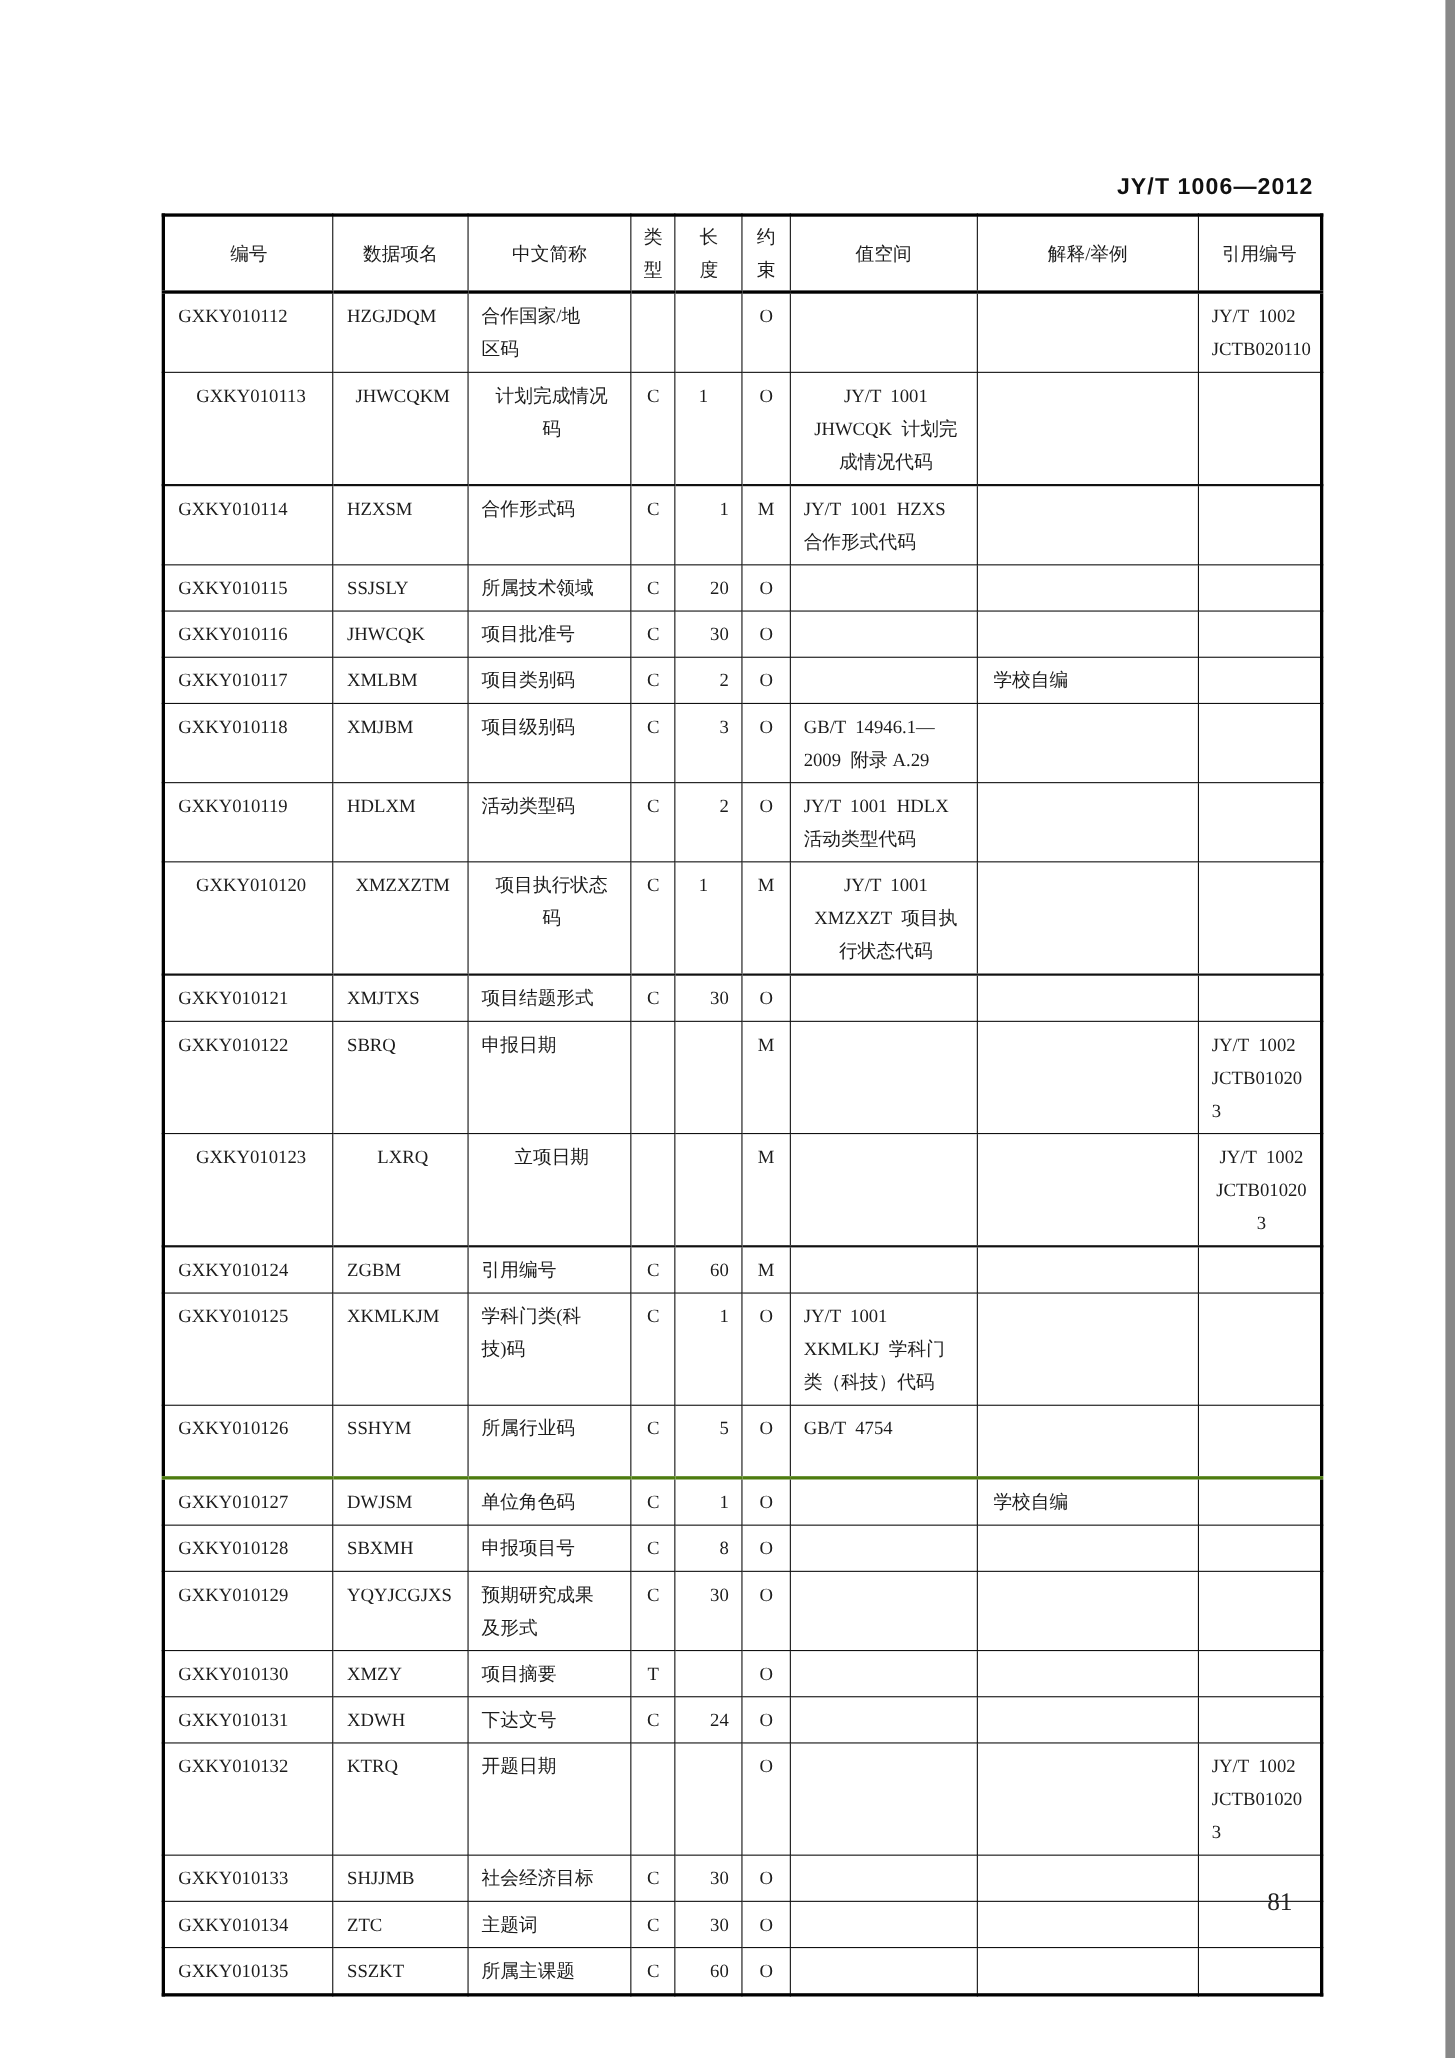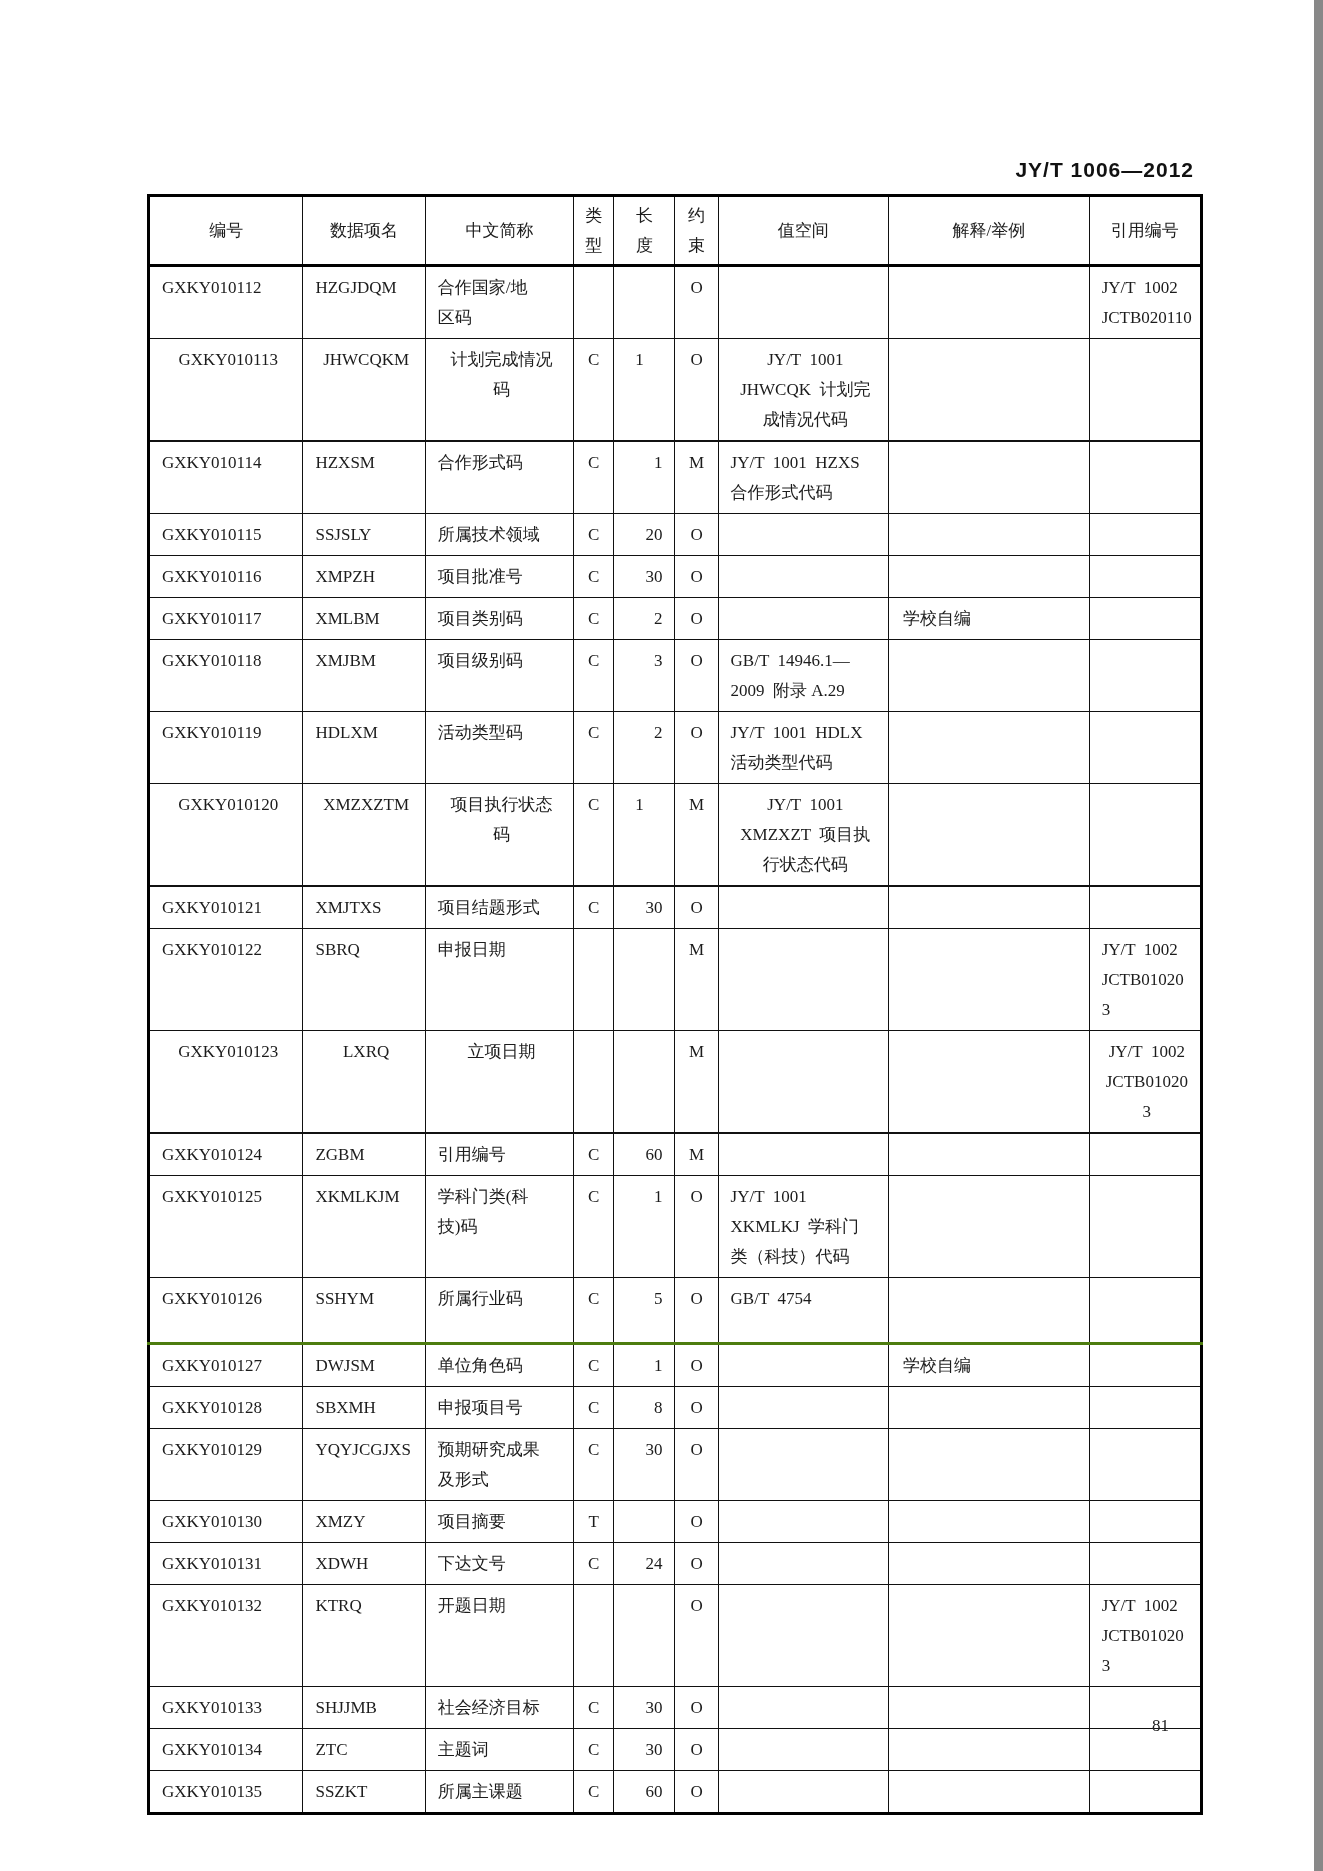--- a/index.html
+++ b/index.html
@@ -53,21 +53,21 @@
   .data-table td.col-length{text-align:right;padding-right:12px;padding-left:2px;}
   .data-table td.col-constraint{text-align:center;padding-left:2px;padding-right:2px;}
   .data-table td.col-explanation{padding-left:14px;}
   
   .data-table tr.b2 td{border-bottom-width:2px;text-align:center;}
   .data-table tr.b3 td{border-bottom:3px solid #4d7c0f;}
   .data-table tr.tall td{height:66px;}
   .page-number{
     position:absolute;
     left:1152px;top:1716px;
-    font-size:17px;
+    font-size:23px;
     color:#222;
   }
 </style>
 </head>
 <body>
 
 <div class="page">
 
   <div class="doc-title">JY/T 1006—2012</div>
 
@@ -145,21 +145,21 @@
           <td class="col-cn_name">所属技术领域</td>
           <td class="col-type">C</td>
           <td class="col-length">20</td>
           <td class="col-constraint">O</td>
           <td class="col-value_space"></td>
           <td class="col-explanation"></td>
           <td class="col-reference"></td>
         </tr>
         <tr>
           <td class="col-id">GXKY010116</td>
-          <td class="col-data_item">XMPZH</td>
+          <td class="col-data_item">JHWCQK</td>
           <td class="col-cn_name">项目批准号</td>
           <td class="col-type">C</td>
           <td class="col-length">30</td>
           <td class="col-constraint">O</td>
           <td class="col-value_space"></td>
           <td class="col-explanation"></td>
           <td class="col-reference"></td>
         </tr>
         <tr>
           <td class="col-id">GXKY010117</td>

